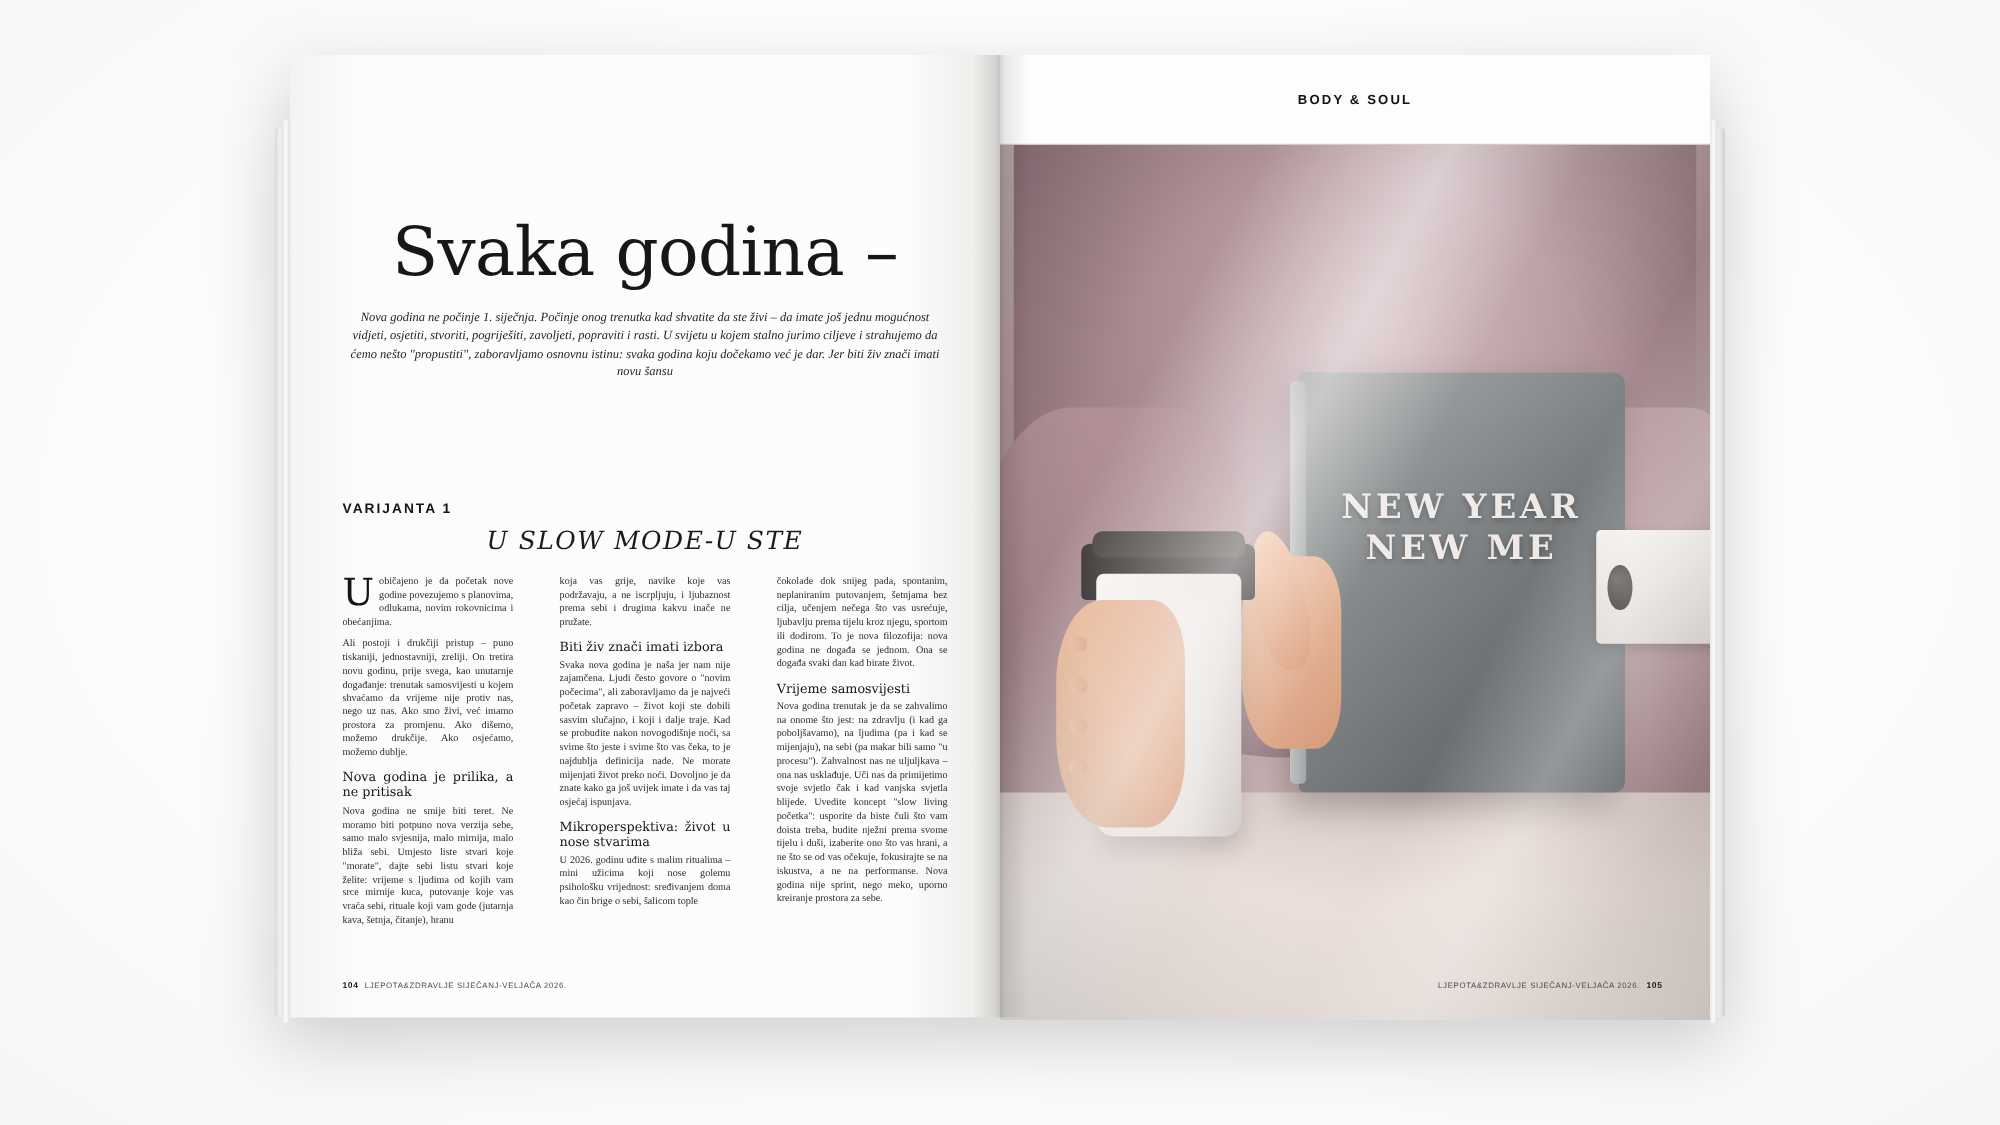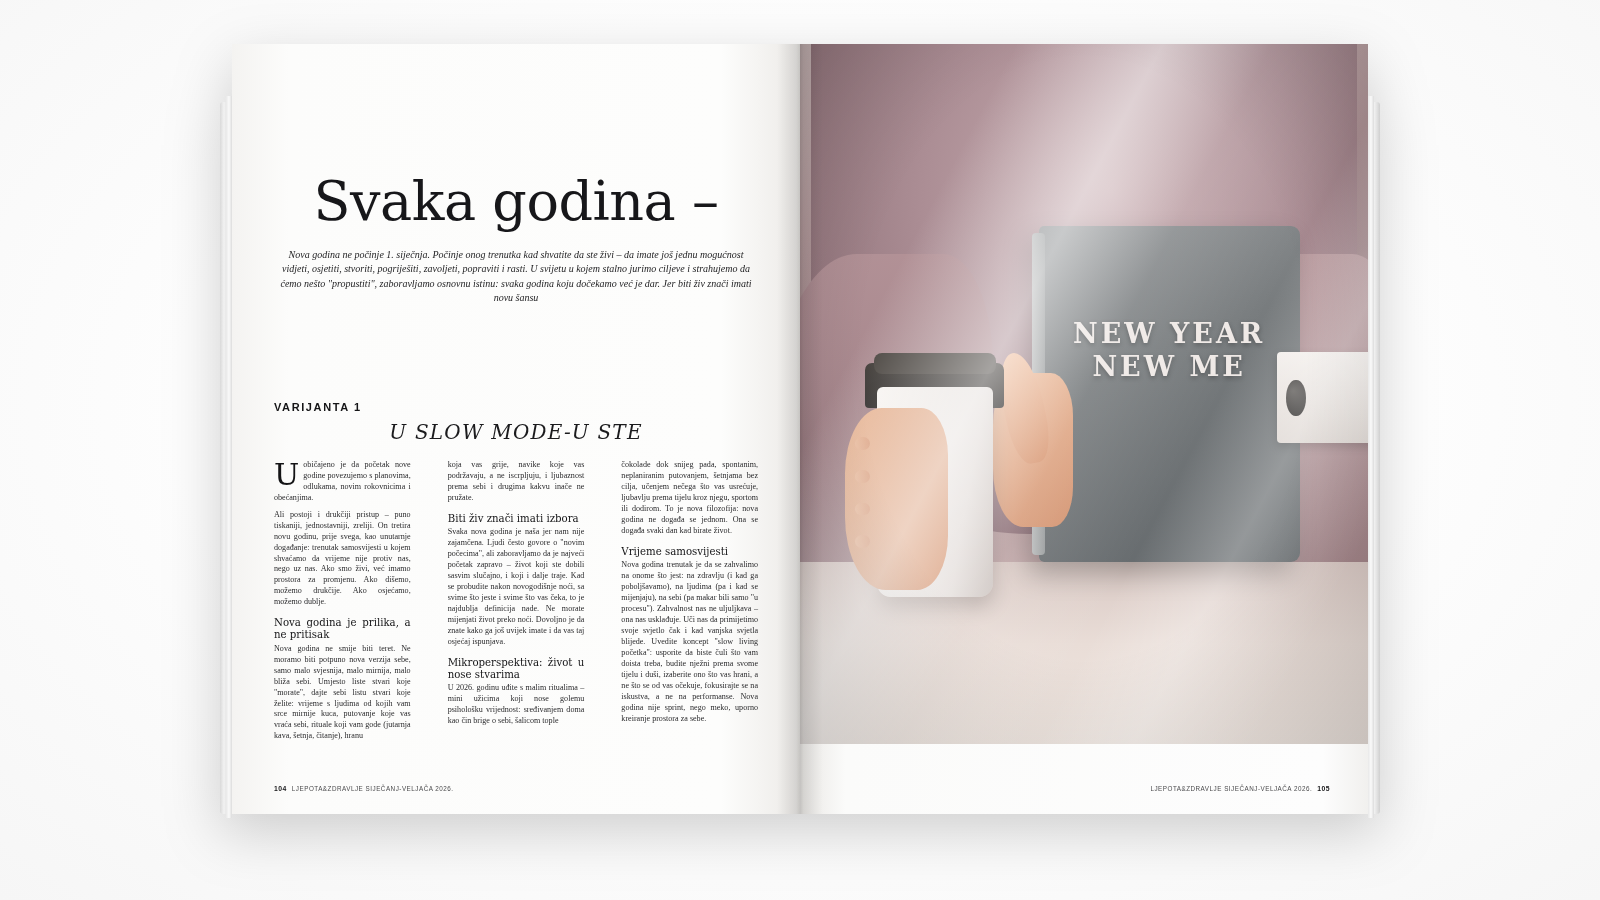--- a/index.html
+++ b/index.html
@@ -291,20 +291,24 @@
       </div>
 
       <div class="folio l">
         <span class="num">104</span>
         <span>LJEPOTA&amp;ZDRAVLJE SIJEČANJ-VELJAČA 2026.</span>
       </div>
     </div>
 
     <div class="page right">
 
+      <div class="rail">
+        <span class="label">BODY &amp; SOUL</span>
+        <div class="rule"></div>
+      </div>
 
       <div class="photo">
         <div class="torso"></div>
         <div class="hoodie"></div>
         <div class="hoodie rt"></div>
         <div class="bottom-knit"></div>
 
         <div class="notebook">
           <div class="nb-edge"></div>
           <div class="nb-text">

